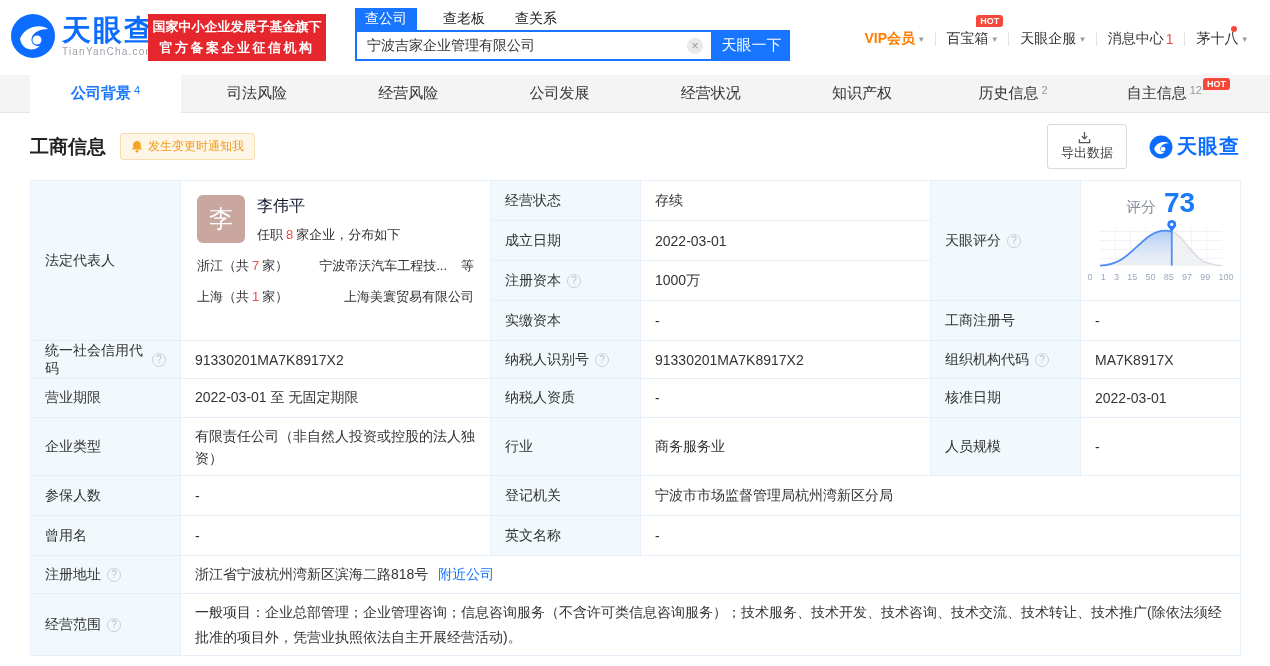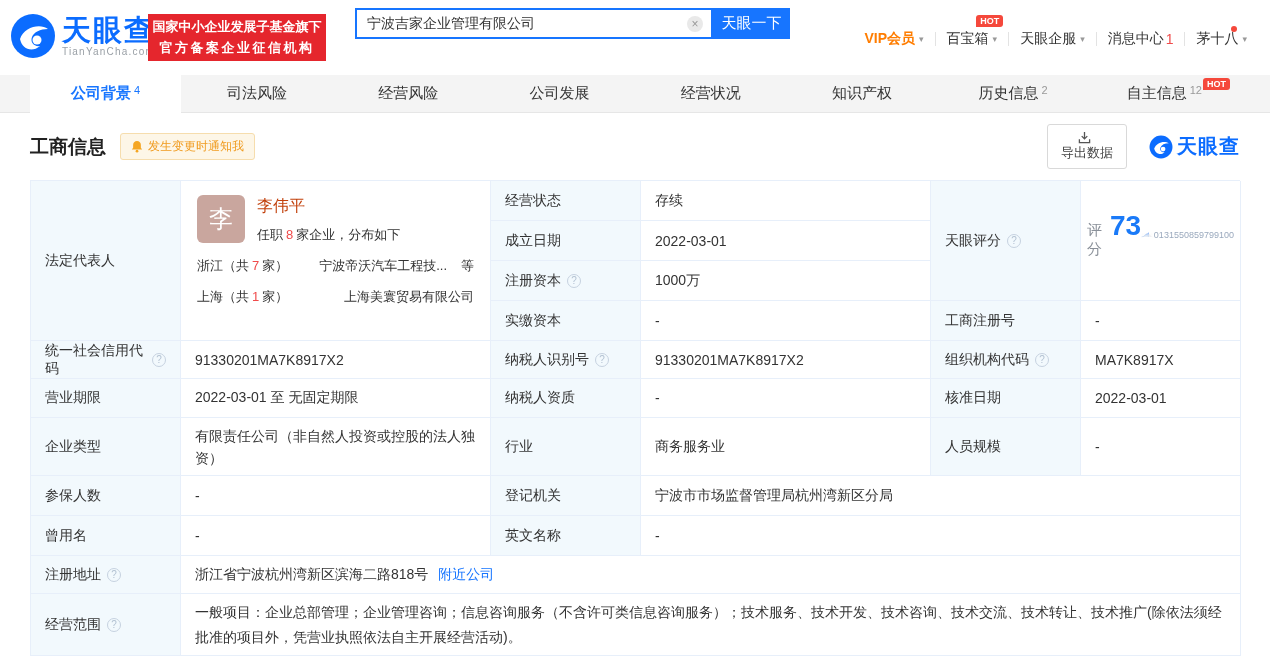--- a/index.html
+++ b/index.html
@@ -65,29 +65,29 @@
   .help { display:inline-flex; width:14px; height:14px; min-width:14px; border:1px solid #c6d2e0; border-radius:50%;
     font-size:10px; align-items:center; justify-content:center; color:#b3c2d2; margin-left:6px; cursor:pointer; }
   .wrap2 { line-height:22px; padding-top:0; }
   .scope-val { line-height:25px; font-size:14px; }
   
   .legal { flex-direction:column; align-items:stretch; justify-content:flex-start; padding:14px 16px 8px; }
   .lr-top { display:flex; }
   .avatar { width:48px; height:48px; min-width:48px; border-radius:6px; background:#c9a69e; color:#fff; font-size:24px;
     display:flex; align-items:center; justify-content:center; cursor:pointer; }
   .lr-info { margin-left:12px; padding-top:1px; }
-  .lr-name { color:#c2410c; font-size:16px; cursor:pointer; }
+  .lr-name { color:#0f172a; font-size:16px; cursor:pointer; }
   .lr-serve { font-size:13px; color:#333; margin-top:9px; }
   .red { color:#f04b4b; margin:0 3px; }
   .lr-row { display:flex; justify-content:space-between; font-size:13px; color:#333; margin-top:13px; }
   .lr-row:first-of-type { margin-top:15px; }
   .lr-company { cursor:pointer; }
   .lr-etc { margin-left:14px; }
   
-  .score-cell { justify-content:center; padding:6px 6px 18px;text-align:center; }
+  .score-cell { flex-direction:column; justify-content:center; padding:6px 6px 18px;text-align:center; }
   .score-line { display:flex; align-items:baseline; }
   .score-word { font-size:15px; color:#8a9099; }
   .score-num { font-size:28px; font-weight:bold; color:#1a7af8; margin-left:8px; }
   .ticks { display:flex; justify-content:space-between; width:146px; font-size:9px; color:#9aab be; color:#9aa9bd; margin-top:1px; }
   .addr-link { color:#1775ff; margin-left:10px; cursor:pointer; }
   a { text-decoration:none; }
 </style>
 </head>
 <body>
 
@@ -103,20 +103,25 @@
       <span class="logo-en">TianYanCha.com</span>
     </div>
   </div>
 
   <div class="gov-badge">
     <span class="l1">国家中小企业发展子基金旗下</span>
     <span class="l2">官方备案企业征信机构</span>
   </div>
 
   <div class="search-block">
+    <div class="search-tabs">
+      <span class="stab active">查公司</span>
+      <span class="stab">查老板</span>
+      <span class="stab">查关系</span>
+    </div>
     <div class="search-row">
       <div class="search-input-wrap">
         <input class="search-input" value="宁波吉家企业管理有限公司" style="">
         <span class="clear-icon">×</span>
       </div>
       <button class="search-btn">天眼一下</button>
     </div>
   </div>
 
   <nav class="user-menu">

